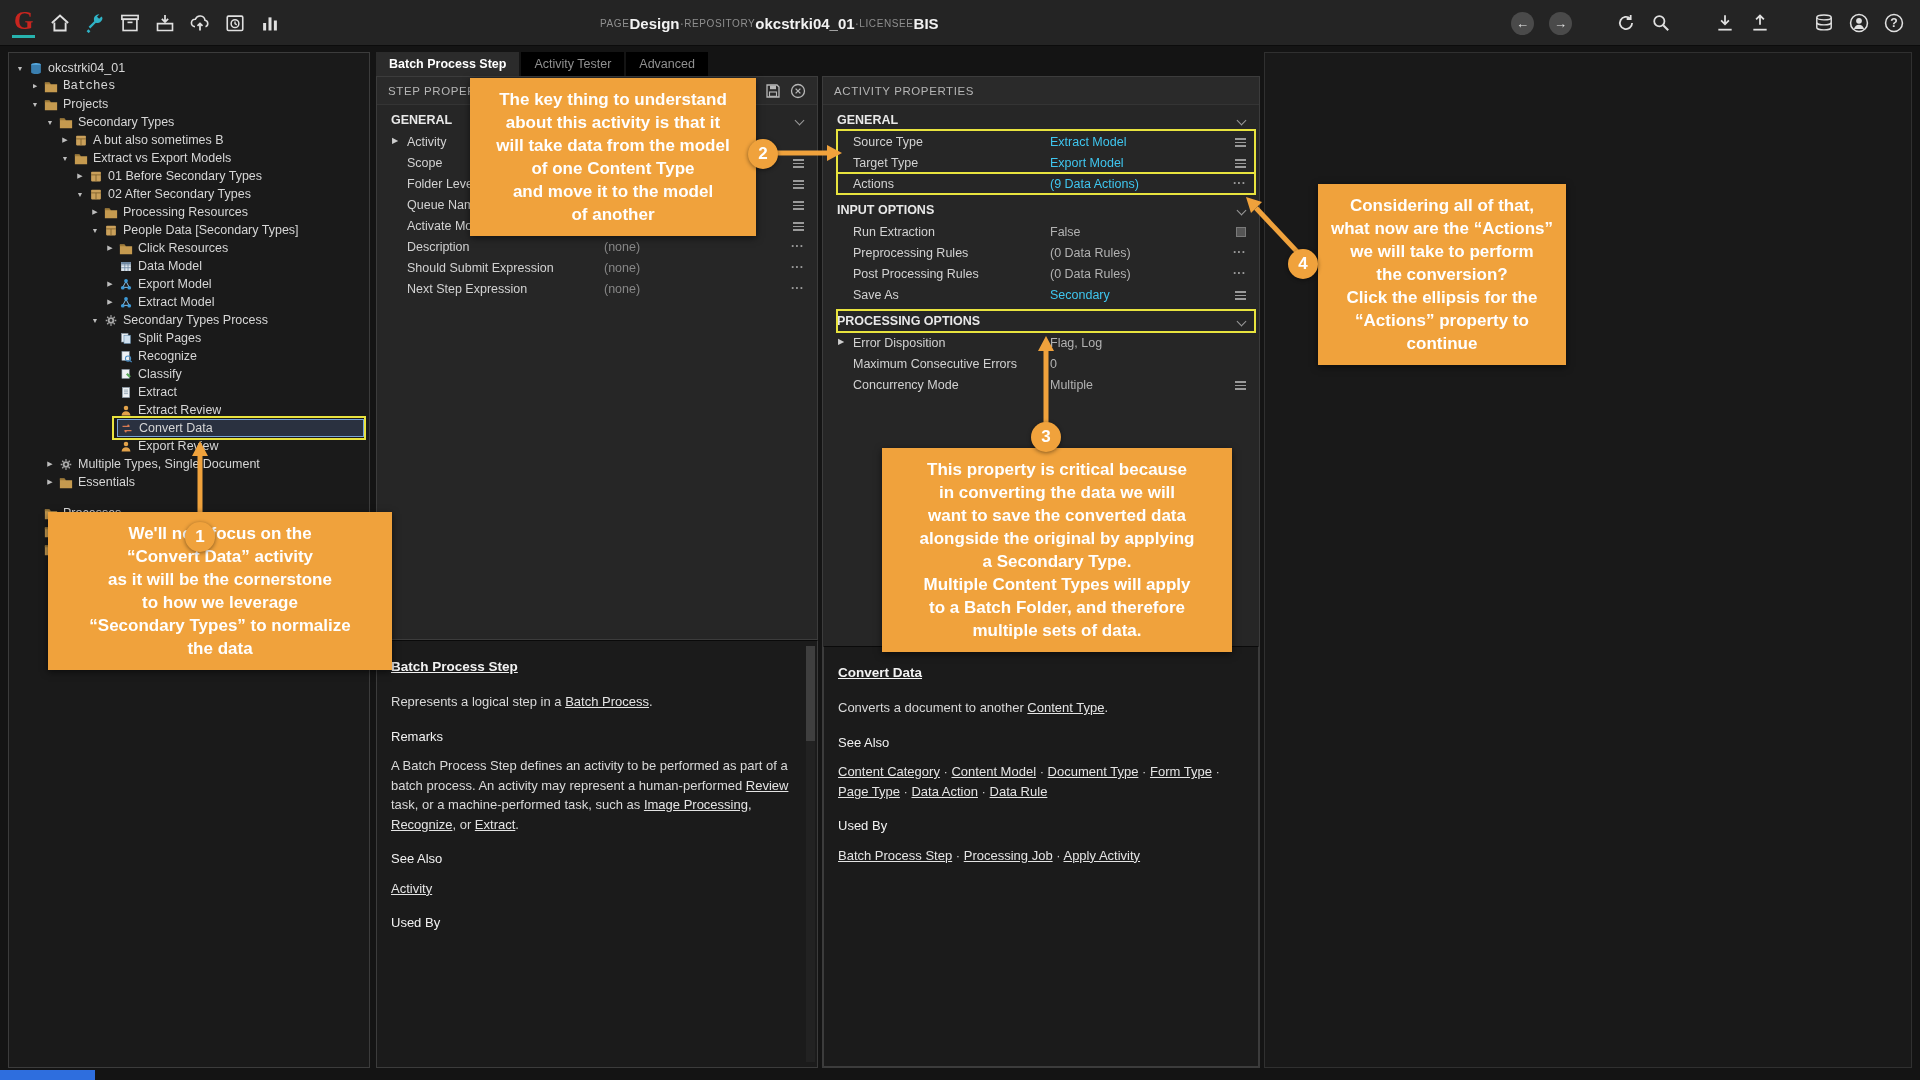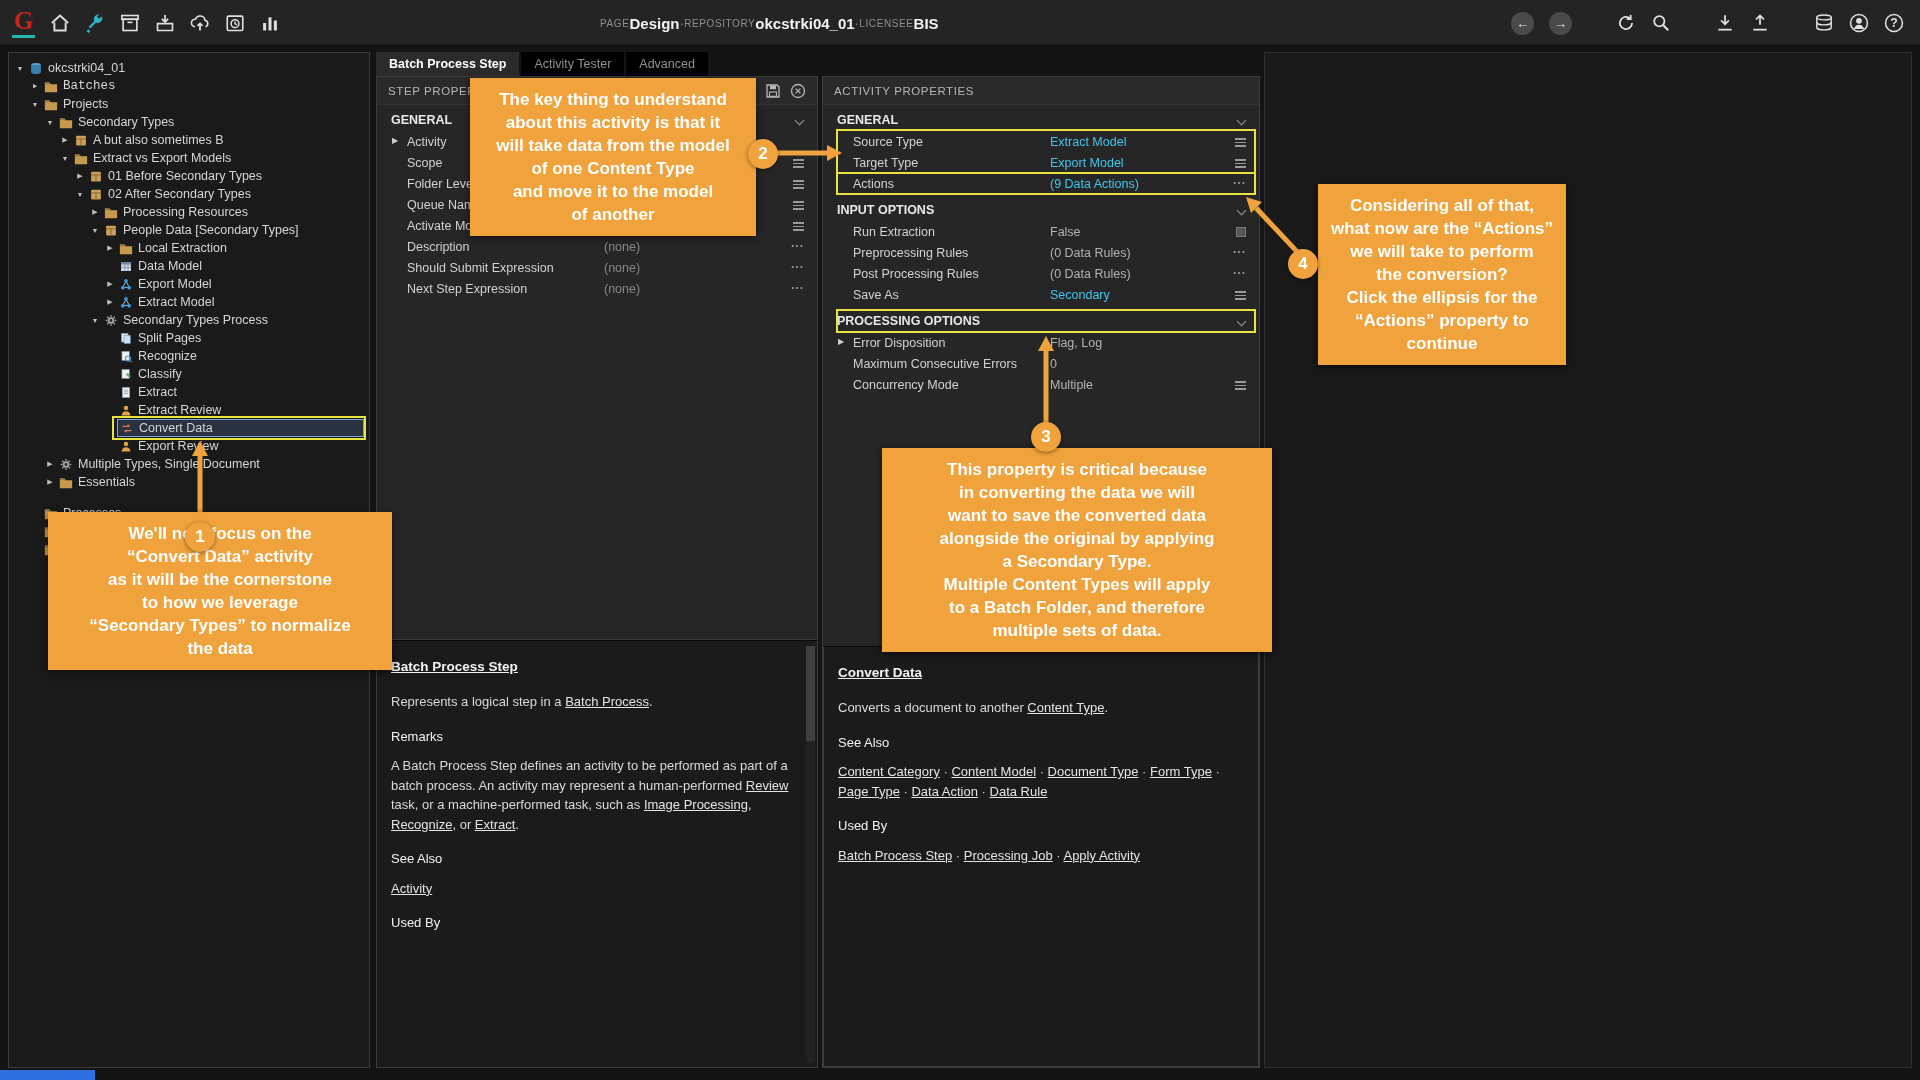--- a/index.html
+++ b/index.html
@@ -319,21 +319,21 @@
       </div>
       <div class="tree-row" style="padding-left: 94px;">
         <span class="expander">▶</span>
         <span class="tree-content">
           <span class="tico">
             <svg viewBox="0 0 16 14">
               <path d="M1 2.5h5.2l1.5 2H15v9H1z" fill="#c59a4f"></path>
               <path d="M1 2.5h5.2l1.5 2H1z" fill="#9d7a38"></path>
             </svg>
           </span>
-          <span class="tlabel">Local Extraction</span>
+          <span class="tlabel">Click Resources</span>
         </span>
       </div>
       <div class="tree-row" style="padding-left: 94px;">
         <span class="expander"></span>
         <span class="tree-content">
           <span class="tico">
             <svg viewBox="0 0 16 16">
               <rect x="2" y="2.5" width="12" height="11" fill="#dfe7ee"></rect>
               <path d="M2 6h12M2 9.5h12M6.5 2.5v11M10.5 2.5v11" stroke="#6e87a0" stroke-width="1"></path>
               <rect x="2" y="2.5" width="12" height="2.4" fill="#6e87a0"></rect>
@@ -753,21 +753,21 @@
 as it will be the cornerstone
 to how we leverage
 “Secondary Types” to normalize
 the data</div>
 <div class="callout" style="left:470px;top:78px;width:286px">The key thing to understand
 about this activity is that it
 will take data from the model
 of one Content Type
 and move it to the model
 of another</div>
-<div class="callout" style="left:882px;top:448px;width:390px">This property is critical because
+<div class="callout" style="left:882px;top:448px;width:350px">This property is critical because
 in converting the data we will
 want to save the converted data
 alongside the original by applying
 a Secondary Type.
 Multiple Content Types will apply
 to a Batch Folder, and therefore
 multiple sets of data.</div>
 <div class="callout" style="left:1318px;top:184px;width:248px">Considering all of that,
 what now are the “Actions”
 we will take to perform

